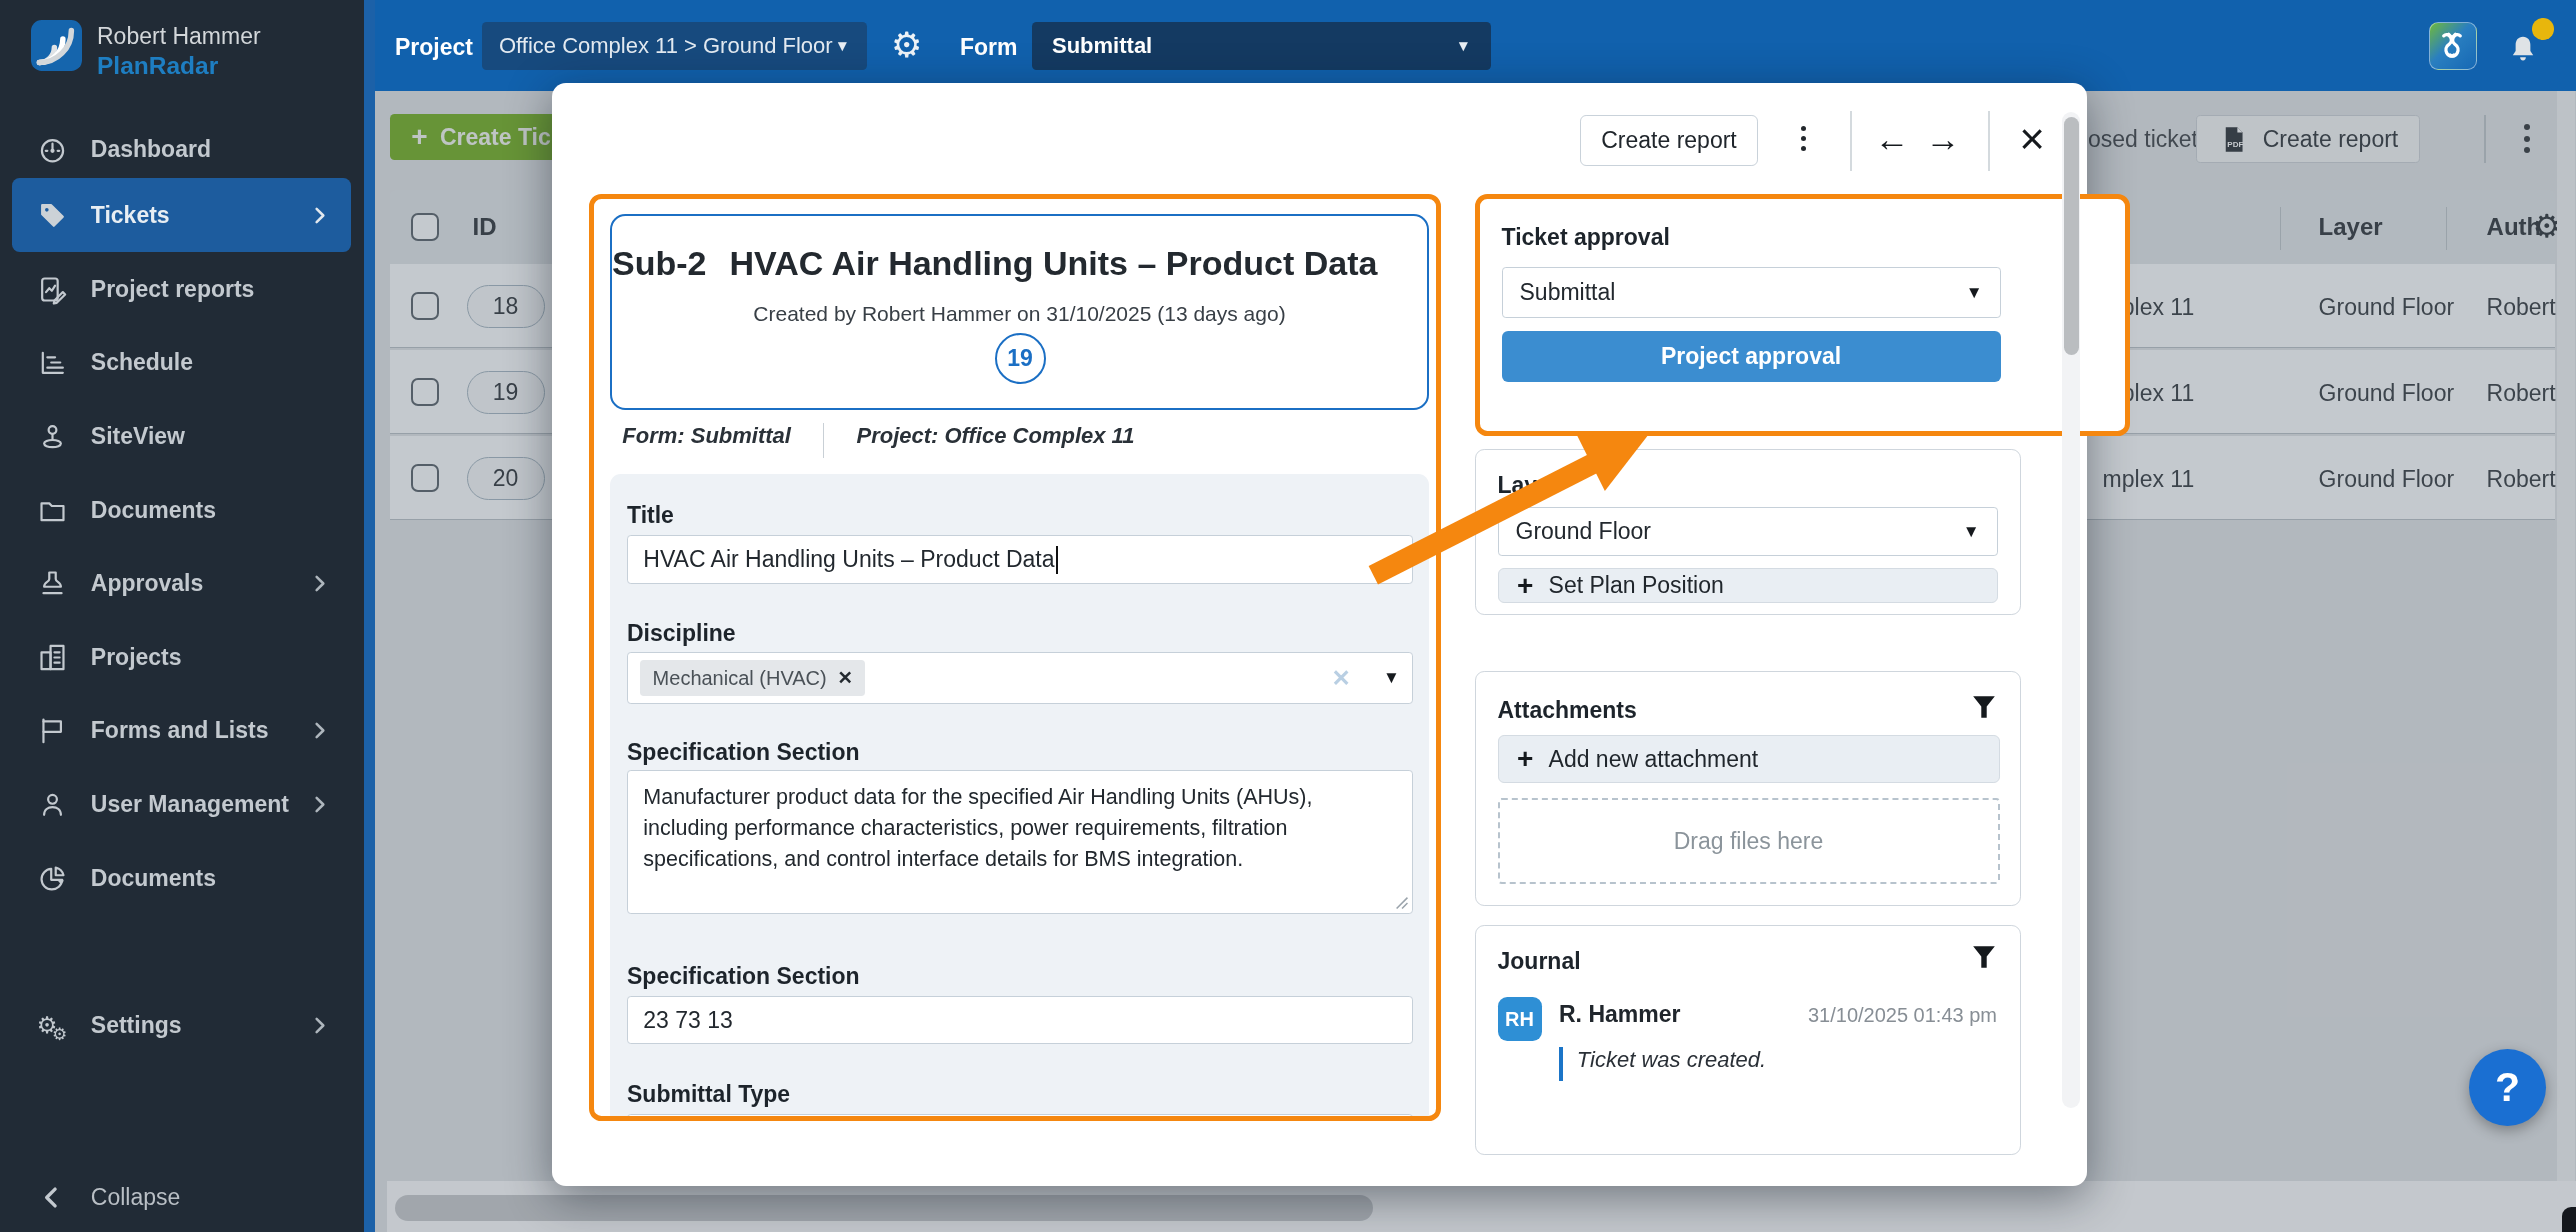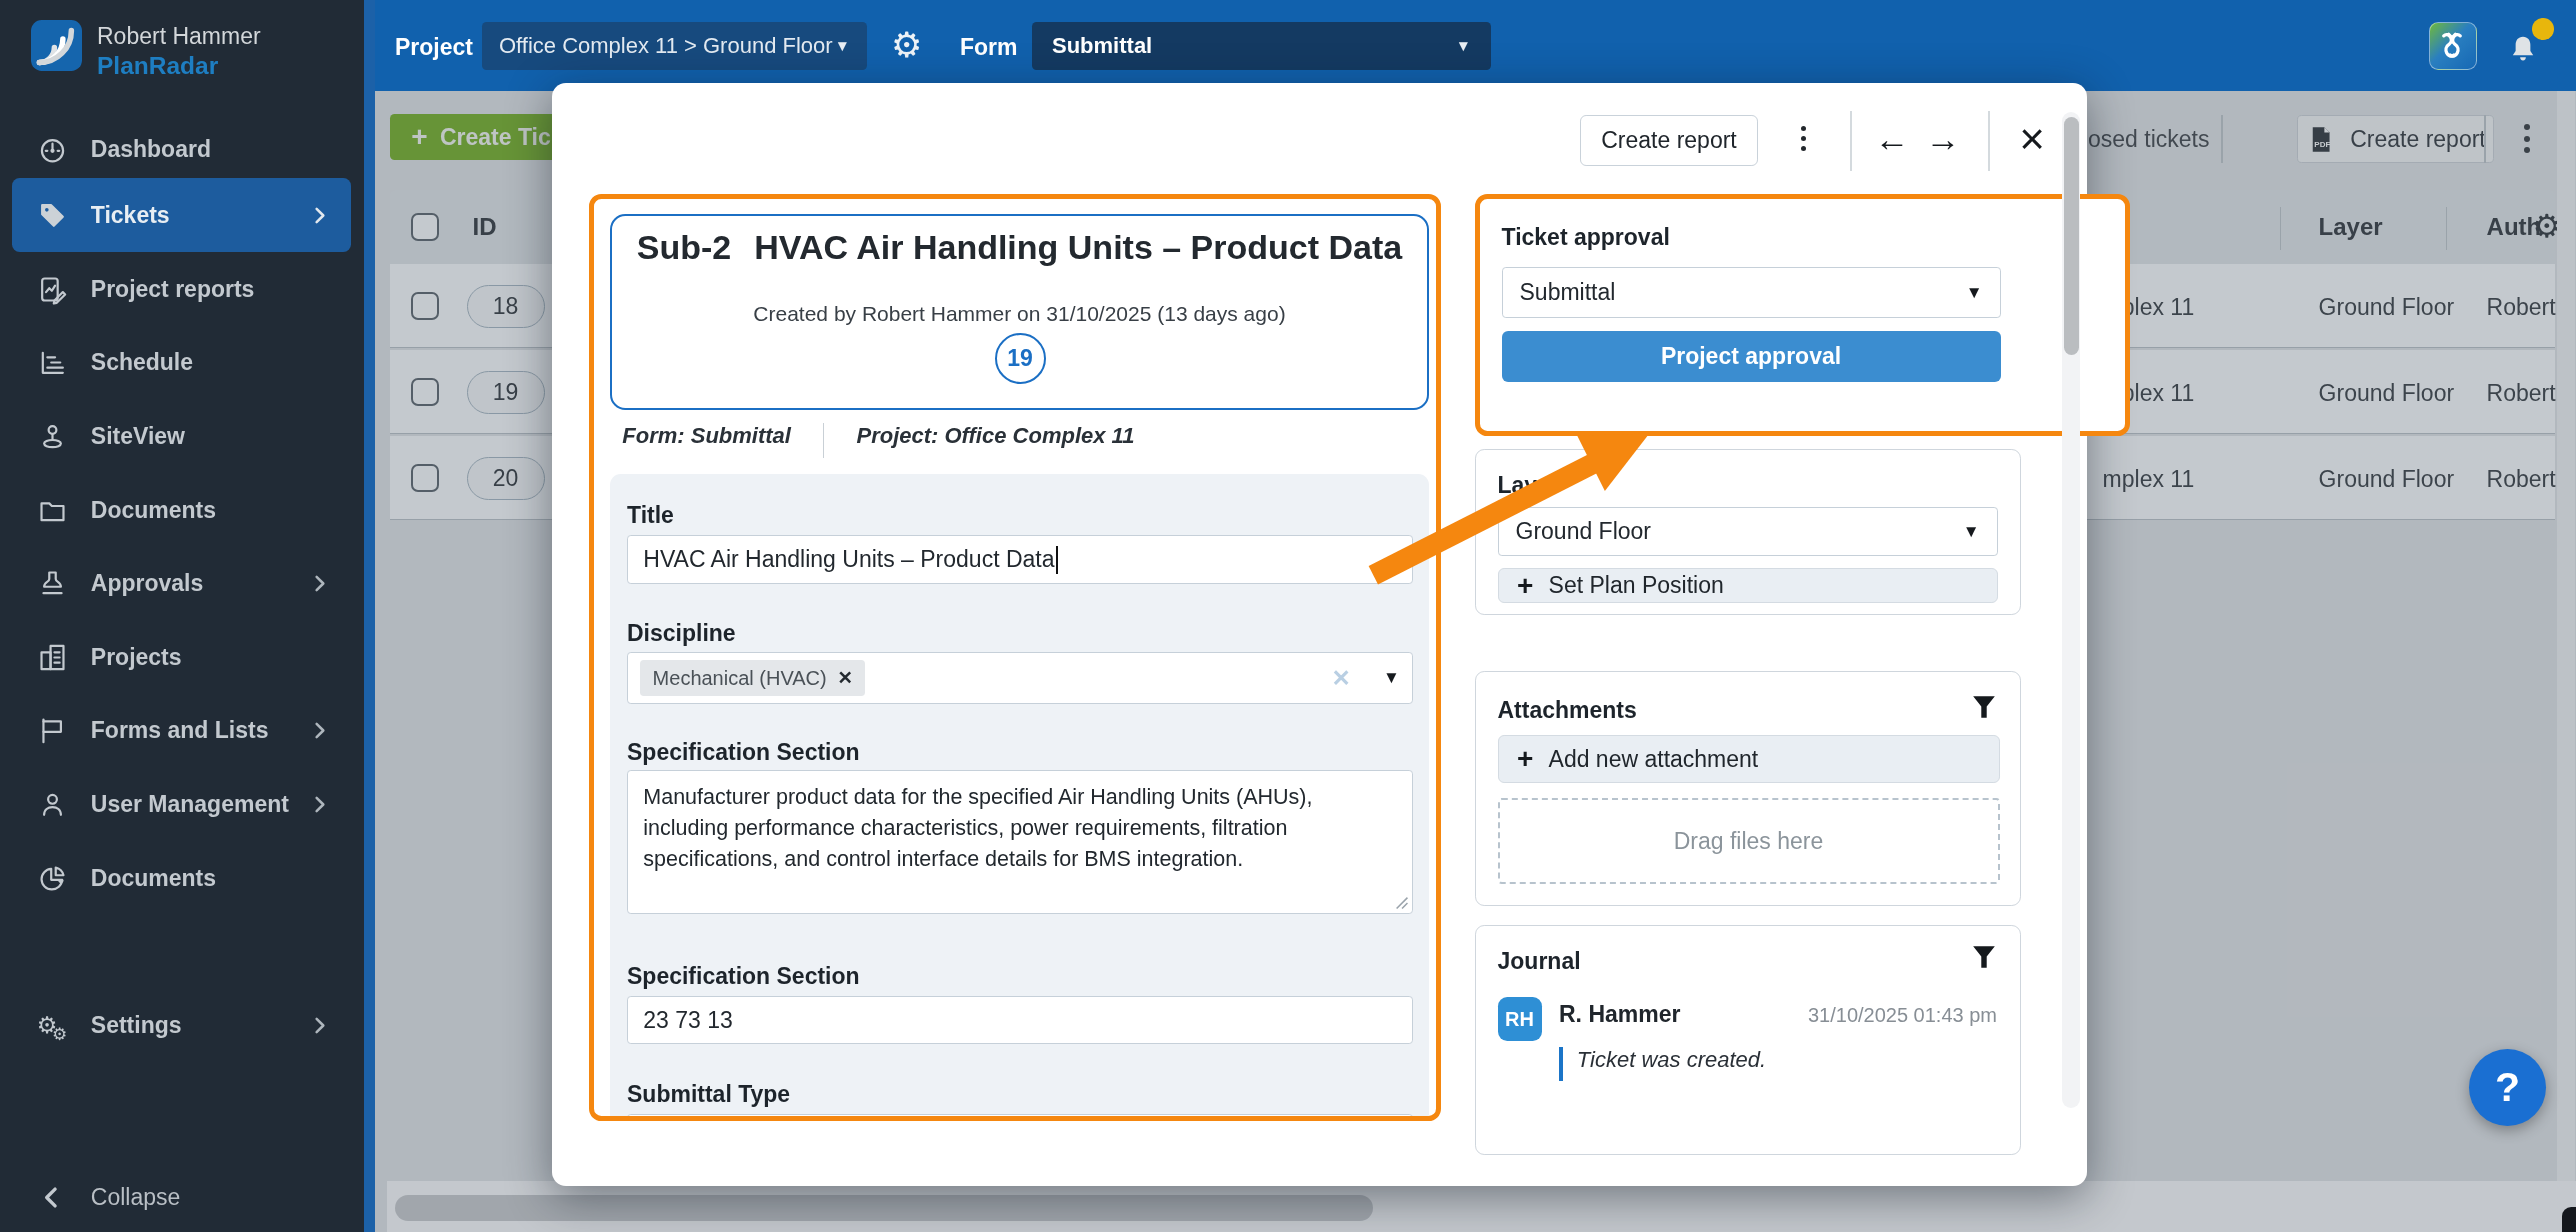--- a/index.html
+++ b/index.html
@@ -220,21 +220,21 @@
 
   <div class="content">
 
     <div class="gbtn" style="left:14.6px;top:23px;width:216px;height:46px">
       <span class="plus" style="color:#f2f6ee">+</span>
       <span>Create Ticket</span>
     </div>
 
     <div class="abs cell" style="left:1713px;top:35px;font-size:23px;color:#30353a">osed tickets</div>
     <div class="vline" style="left:1846px;top:24px;height:48px"></div>
-    <div class="gybtn abs" style="left:1922px;top:24px;width:197px;height:48px">
+    <div class="gybtn abs" style="left:1821px;top:24px;width:224px;height:48px">
       <svg viewBox="0 0 24 24" style="width:31px;height:31px;font-size:30px">
           <path d="M6 2.5 h9 l4 4 V21.5 H6 z" fill="#1d2329"></path>
           <path d="M15 2.5 l4 4 h-4 z" fill="#fff"></path>
           <text x="7.2" y="17.5" font-size="6.2" fill="#fff" font-family="Liberation Sans,sans-serif" font-weight="bold">PDF</text>
         </svg>
       <span>Create report</span>
     </div>
     <div class="vline" style="left:2109px;top:24px;height:48px"></div>
     <div class="kebab abs" style="left:2144px;top:28px;width:15.3px;cursor:pointer">
         <i></i>
@@ -297,21 +297,21 @@
       </div>
     <div class="hdiv" style="left:1298px"></div>
     <div class="navarrow" style="left:1316px">←</div>
     <div class="navarrow" style="left:1367px">→</div>
     <div class="hdiv" style="left:1436px"></div>
     <div class="navarrow" style="left:1456px;font-size:44px;font-weight:400">×</div>
 
     <div class="orange-panel" style="left:37px;top:111px;width:852px;height:927px">
 
       <div class="bluecard" style="left:16px;top:14.6px;width:819px;height:196px">
-        <div class="abs" style="left:0;top:12px;width:100%;text-align:center;font-size:34px;font-weight:600;color:#23292f">
+        <div class="abs" style="left:0;top:28px;width:100%;font-size:34px;font-weight:600;color:#23292f">
           <span>Sub-2</span><span style="display:inline-block;width:23px"></span><span>HVAC Air Handling Units – Product Data</span>
         </div>
         <div class="abs" style="left:0;top:86px;width:100%;text-align:center;font-size:21px;color:#383f46">Created by Robert Hammer on 31/10/2025 (13 days ago)</div>
         <div class="abs" style="left:50%;margin-left:-25px;top:117px;width:51px;height:51px;border:2.3px solid #1b6fc4;border-radius:50%;display:flex;align-items:center;justify-content:center;font-size:23px;font-weight:700;color:#1b6fc4">19</div>
       </div>
 
       <div class="abs flex" style="left:16px;top:224px;width:819px;height:38px">
         <span style="font-style:italic;font-size:22px;font-weight:600;color:#2a3138;margin-left:12.3px">Form: Submittal</span>
         <span style="width:1.5px;height:35px;background:#c9d0d6;margin:0 32px"></span>
         <span style="font-style:italic;font-size:22px;font-weight:600;color:#2a3138">Project: Office Complex 11</span>

